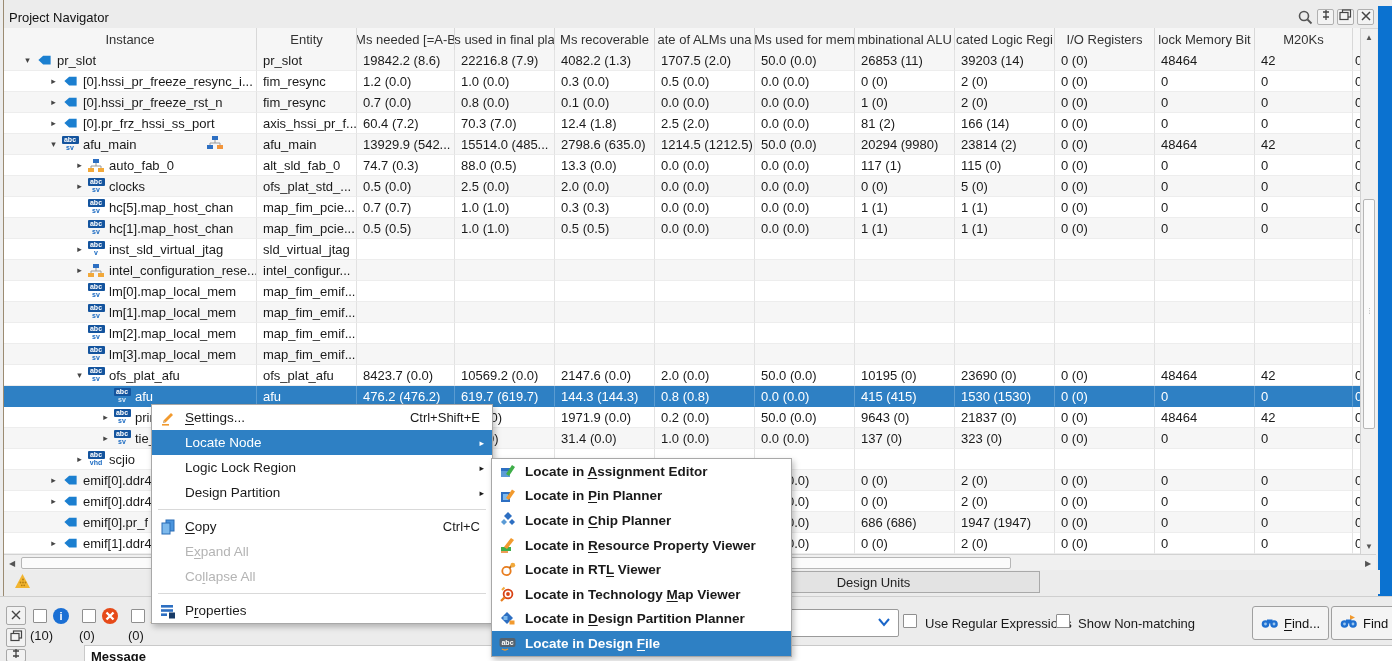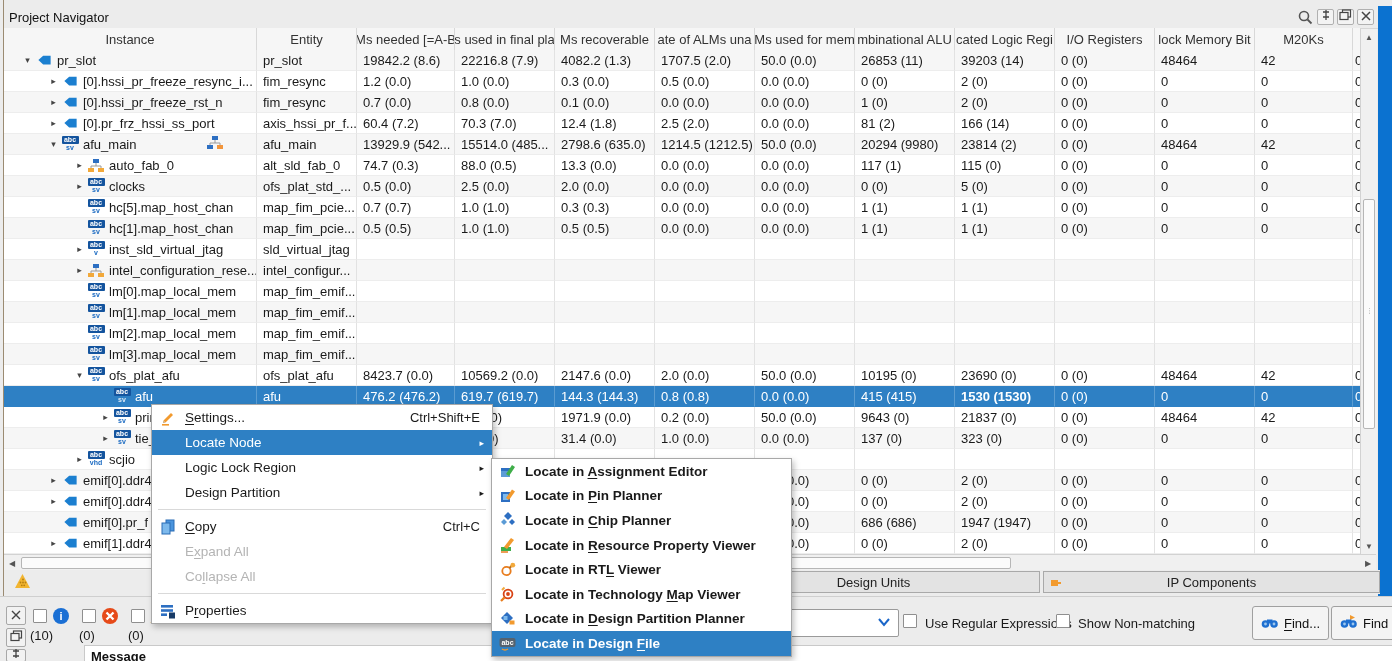--- a/index.html
+++ b/index.html
@@ -398,21 +398,21 @@
     </div>
     <div class="row sel">
       <div class="cell c0" style="width: 253px;"><span class="indent" style="width: 94px;"></span><span class="arrow"></span><span class="ticon"><span class="fico"><b>abc</b><i>sv</i></span></span><span class="tlabel">afu</span></div>
       <div class="cell vcell" style="width: 100px;">afu</div>
       <div class="cell vcell" style="width: 98px;">476.2 (476.2)</div>
       <div class="cell vcell" style="width: 100px;">619.7 (619.7)</div>
       <div class="cell vcell" style="width: 100px;">144.3 (144.3)</div>
       <div class="cell vcell" style="width: 100px;">0.8 (0.8)</div>
       <div class="cell vcell" style="width: 100px;">0.0 (0.0)</div>
       <div class="cell vcell" style="width: 100px;">415 (415)</div>
-      <div class="cell vcell" style="width: 100px; font-weight: bold;">1530 (1530)</div>
+      <div class="cell vcell" style="width: 100px;">1530 (1530)</div>
       <div class="cell vcell" style="width: 100px;">0 (0)</div>
       <div class="cell vcell" style="width: 100px;">0</div>
       <div class="cell vcell" style="width: 98px;">0</div>
       <div class="cell vcell last" style="width: 30px;">0</div>
     </div>
     <div class="row">
       <div class="cell c0" style="width: 253px;"><span class="indent" style="width: 94px;"></span><span class="arrow">▸</span><span class="ticon"><span class="fico"><b>abc</b><i>sv</i></span></span><span class="tlabel">prima</span></div>
       <div class="cell vcell" style="width: 100px;"></div>
       <div class="cell vcell" style="width: 98px;"></div>
       <div class="cell vcell" style="width: 100px;">.6 (0.0)</div>
@@ -547,27 +547,20 @@
           <circle cx="6.5" cy="9.5" r="0.9"></circle>
           <circle cx="9" cy="9.5" r="0.9"></circle>
           <circle cx="11.5" cy="9.5" r="0.9"></circle>
           <circle cx="7.8" cy="12.3" r="0.9"></circle>
           <circle cx="10.2" cy="12.3" r="0.9"></circle>
         </g>
       </svg></span>
   <div class="tab" style="left:703px;width:333px;">
       <span>Design Units</span>
     </div>
-  <div class="tab" style="left:1039px;width:337px;">
-    <span id="tab-ip-marker"><svg width="11" height="11">
-          <rect x="1" y="2" width="7" height="6" fill="#f29a2e"></rect>
-          <path d="M8 5 h3" stroke="#f29a2e" stroke-width="2"></path>
-        </svg></span>
-    <span>IP Components</span>
-  </div>
 </div>
 <div class="abs" id="splitter-dots">·····</div>
 
 <div class="abs" id="bottombar">
   <button class="mini-btn" style="top:9px;">
       <span><svg width="10" height="10">
           <path d="M1 1 L9 9 M9 1 L1 9" stroke="#444" stroke-width="1.4"></path>
         </svg></span>
     </button>
   <button class="mini-btn" style="top:31px;">

